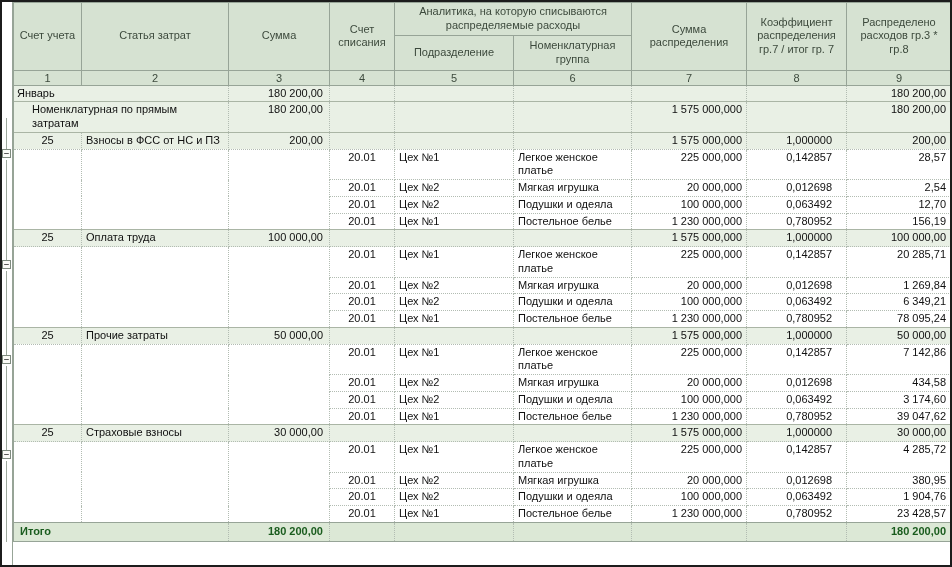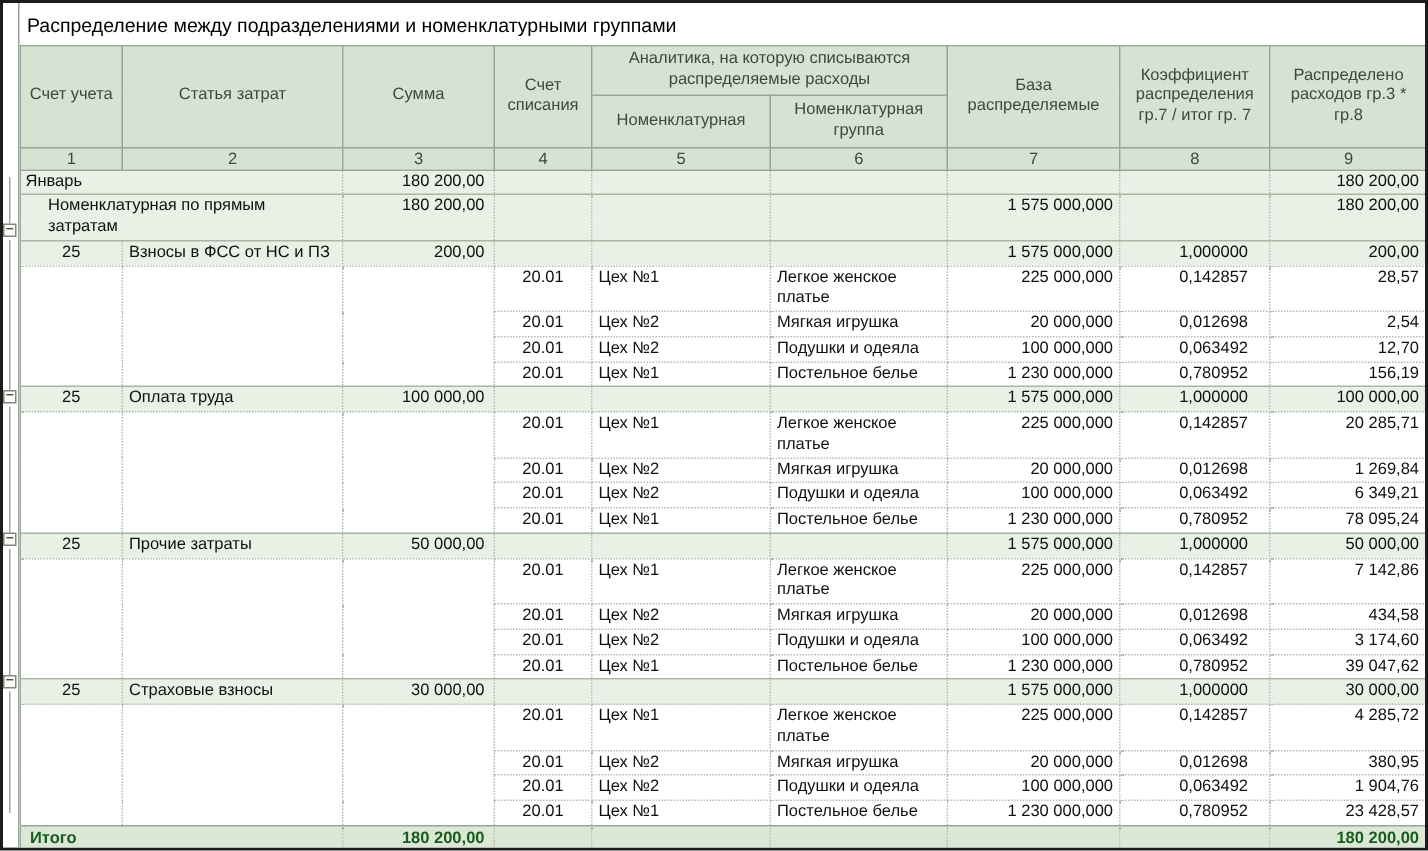--- a/index.html
+++ b/index.html
@@ -77,47 +77,46 @@
     <div class="tline l1"></div>
     <div class="expander e2">−</div>
     <div class="tline l2"></div>
     <div class="expander e3">−</div>
     <div class="tline l3"></div>
     <div class="expander e4">−</div>
     <div class="tline l4"></div>
   </div>
 
   <div class="content">
-    <div class="title">Распределение между подразделениями и номенклатурными группами</div>
 
     <table class="report">
       <colgroup>
         <col class="c1">
           <col class="c2">
           <col class="c3">
           <col class="c4">
           <col class="c5">
         <col class="c6">
           <col class="c7">
           <col class="c8">
           <col class="c9">
       </colgroup>
       <thead>
         <tr class="hdr-top">
           <th rowspan="2">Счет учета</th>
           <th rowspan="2">Статья затрат</th>
           <th rowspan="2">Сумма</th>
           <th rowspan="2">Счет списания</th>
           <th colspan="2" class="th-analytics">Аналитика, на которую списываются распределяемые расходы</th>
-          <th rowspan="2">База распределяемые</th>
+          <th rowspan="2">Сумма распределения</th>
           <th rowspan="2">Коэффициент распределения гр.7 / итог гр. 7</th>
           <th rowspan="2">Распределено расходов гр.3 * гр.8</th>
         </tr>
         <tr class="hdr-sub">
-          <th>Номенклатурная</th>
+          <th>Подразделение</th>
           <th>Номенклатурная группа</th>
         </tr>
         <tr class="num-row">
           <td>1</td>
           <td>2</td>
           <td>3</td>
           <td>4</td>
           <td>5</td>
           <td>6</td>
           <td>7</td>

